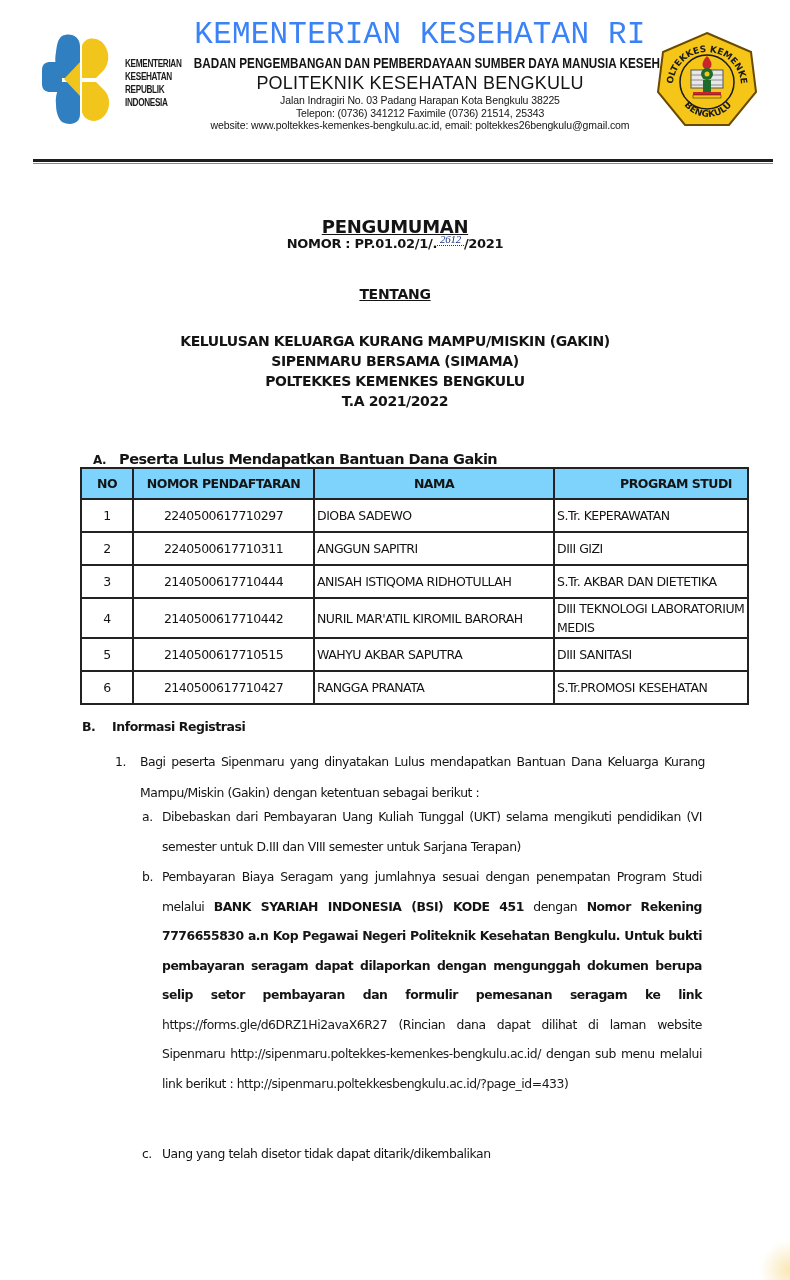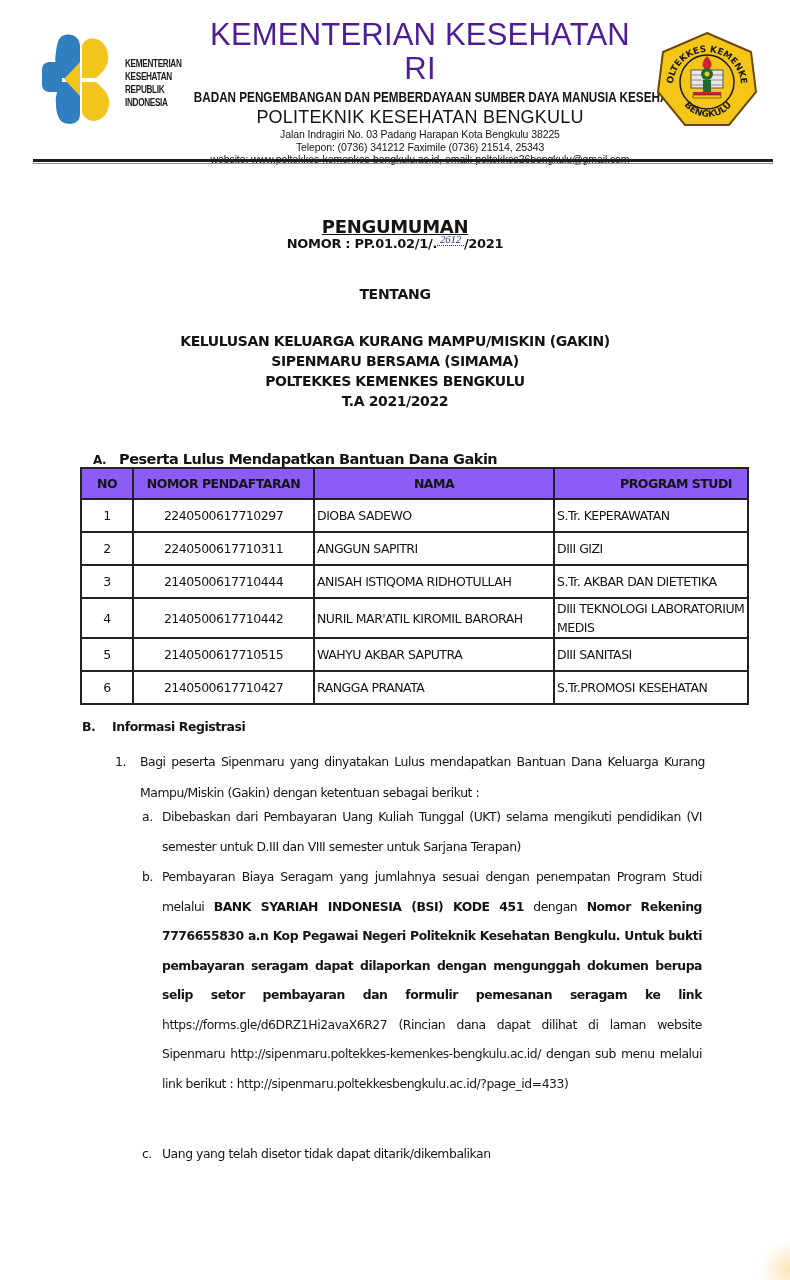--- a/index.html
+++ b/index.html
@@ -4,42 +4,42 @@
 <style>
   * { box-sizing: border-box; margin: 0; padding: 0; }
   html, body { width: 790px; height: 1280px; background: #ffffff; overflow: hidden; }
   body { position: relative; font-family: "Liberation Sans", sans-serif; color: #141414; }
 
   
   .kop { position: absolute; left: 0; top: 0; width: 790px; height: 160px; }
   .logo-kemenkes { position: absolute; left: 40px; top: 32px; width: 80px; height: 94px; }
   .kemenkes-text { position: absolute; left: 125px; top: 57px; font-family: "Liberation Sans", sans-serif; font-size: 10px; line-height: 13px; font-weight: bold; letter-spacing: -0.4px; transform: scaleX(0.82); transform-origin: left top; color: #1a1a1a; }
   .kop-center { position: absolute; left: 190px; top: 18px; width: 460px; text-align: center; }
-  .kop-title { font-family: Liberation Sans, sans-serif; font-size: 31px; line-height: 34px; letter-spacing: 0.2px; color: #4c1d95; }
+  .kop-title { font-family: Liberation Mono, monospace; font-size: 31px; line-height: 34px; letter-spacing: 0.2px; color: #3b82f6; }
   .kop-badan { font-family: "Liberation Sans", sans-serif; font-size: 15px; font-weight: bold; line-height: 18px; margin-top: 2px; transform: scaleX(0.78); transform-origin: center top; white-space: nowrap; margin-left: -60px; margin-right: -60px; }
   .kop-poltek { font-size: 18px; line-height: 22px; margin-top: 0px; letter-spacing: 0.2px; }
   .kop-small { font-size: 10.5px; line-height: 12.5px; letter-spacing: -0.1px; }
   .kop-small.site { margin-left: -40px; margin-right: -40px; }
   .logo-poltek { position: absolute; left: 655px; top: 30px; width: 104px; height: 100px; }
   .kop-line { position: absolute; left: 33px; top: 159px; width: 740px; height: 5px; border-top: 3px solid #1d1d1d; border-bottom: 1px solid #8a8a8a; }
 
   
   .center-block { position: absolute; left: 0; width: 790px; text-align: center; font-family: "DejaVu Sans", sans-serif; font-weight: bold; color: #141414; }
   .pengumuman { top: 216px; font-size: 18px; text-decoration: underline; letter-spacing: -0.3px; }
   .nomor { top: 236px; font-size: 13px; letter-spacing: -0.3px; }
   .nomor .hand { font-family: "Liberation Serif", serif; font-style: italic; font-weight: normal; color: #1f3a8a; font-size: 11px; position: relative; top: -5px; border-bottom: 1px dotted #333; padding: 0 3px; }
-  .tentang { top: 286px; font-size: 14px; letter-spacing: -0.3px; }
+  .tentang { top: 286px; font-size: 14px; letter-spacing: -0.3px; text-decoration: underline; }
   .judul { top: 331px; font-size: 14px; line-height: 20px; letter-spacing: -0.4px; }
 
   
   .sec-a { position: absolute; left: 93px; top: 451px; font-family: "DejaVu Sans", sans-serif; font-weight: bold; font-size: 14.5px; letter-spacing: -0.5px; }
   .sec-a .letter { font-size: 12px; display: inline-block; width: 26px; }
   table.peserta { position: absolute; left: 80px; top: 467px; width: 669px; border-collapse: collapse; font-family: "DejaVu Sans", sans-serif; font-size: 12.5px; letter-spacing: -0.5px; }
   table.peserta th, table.peserta td { border: 2px solid #222; }
-  table.peserta th { background: #8b5cf6; font-weight: bold; height: 31px; text-align: center; font-size: 12.5px; }
+  table.peserta th { background: #7dd3fc; font-weight: bold; height: 31px; text-align: center; font-size: 12.5px; }
   table.peserta th.prog { text-align: left; padding-left: 65px; }
   table.peserta td { height: 33px; padding: 0 2px; }
   table.peserta td.no { text-align: center; width: 52px; }
   table.peserta td.reg { text-align: center; width: 181px; }
   table.peserta td.nama { width: 240px; }
   table.peserta td.prodi { line-height: 19px; }
   table.peserta tr.tall td { height: 40px; }
 
   
   .body-text { font-family: "DejaVu Sans", sans-serif; font-size: 12.4px; letter-spacing: -0.45px; color: #141414; }

